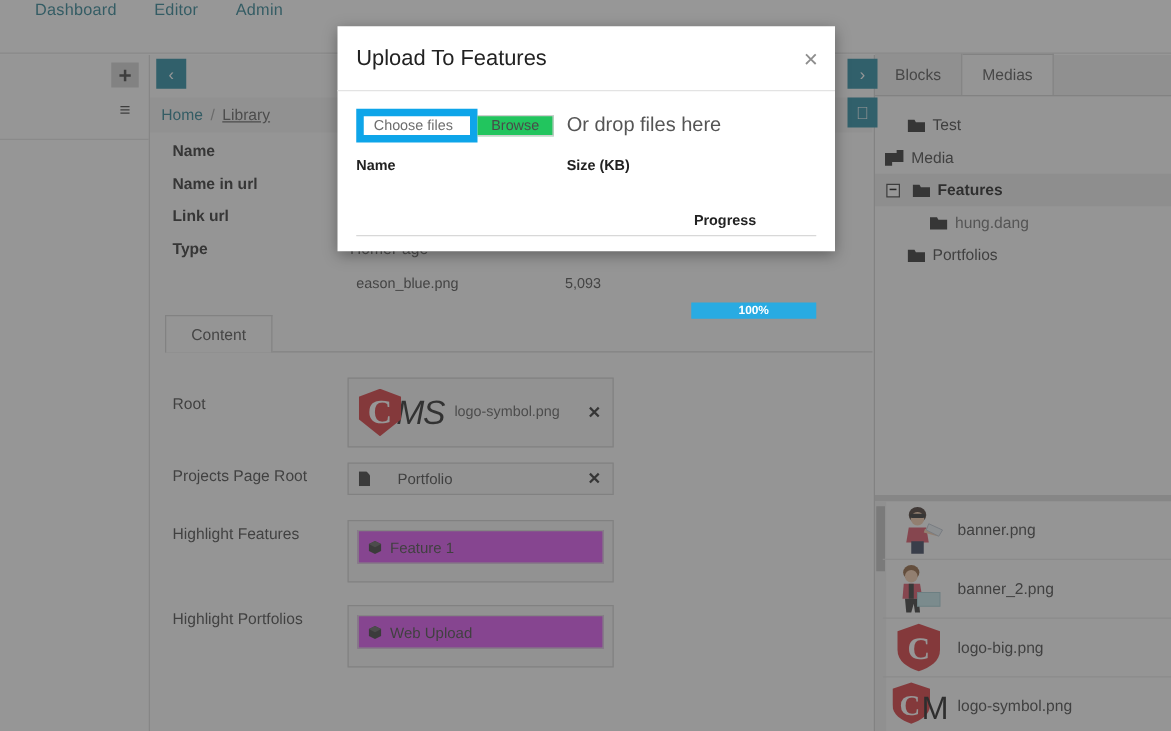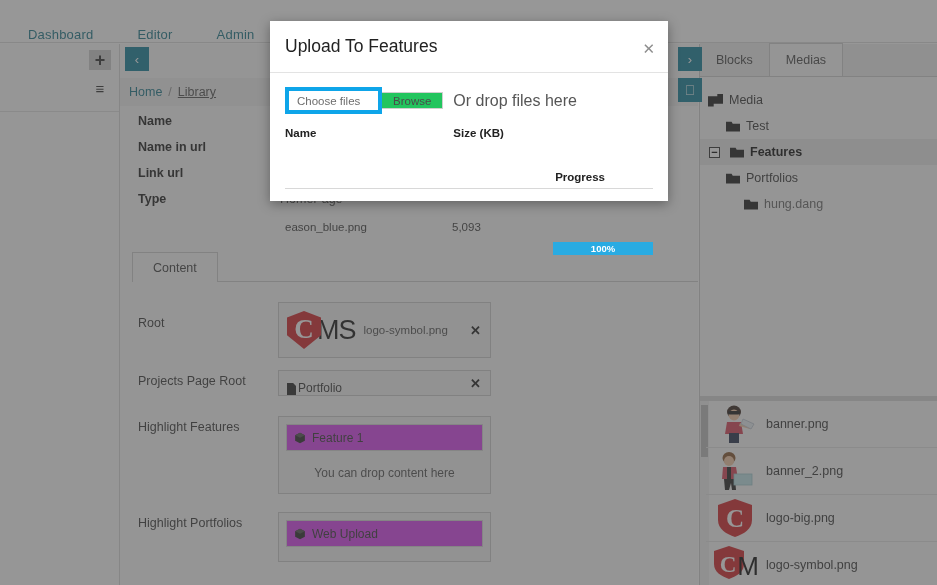--- a/index.html
+++ b/index.html
@@ -12,21 +12,21 @@
   }
   #app { position: relative; width: 937px; height: 585px; background: #fff; }
 
   
   #page { position: absolute; inset: 0; background: #fff; }
 
   
   .topnav {
     position: absolute; left: 0; top: 0; width: 937px; height: 43px;
     background: #ffffff; border-bottom: 1px solid #dddddd;
-    display: flex; align-items: flex-end; padding-left: 28px; gap: 44px;
+    display: flex; align-items: flex-start; padding-left: 28px; gap: 30px;
   }
   .topnav a {
     font-size: 13px; color: #1f7a8c; text-decoration: none; letter-spacing: .2px;
   }
 
   
   .leftpanel {
     position: absolute; left: -120px; top: 44px; width: 240px; height: 541px;
     background: #fdfdfd; border-right: 1px solid #d8d8d8;
   }
@@ -95,31 +95,31 @@
     border: 1px solid #cdcdcd; background: #f4f4f4; height: 56px;
     display: flex; align-items: center; padding: 0 8px; position: relative;
   }
   .cms-logo { display: flex; align-items: center; height: 40px; }
   .shield {
     width: 34px; height: 38px; background: #d42a2f; position: relative;
     clip-path: polygon(50% 0%, 100% 17%, 100% 64%, 50% 100%, 0% 64%, 0% 17%);
     display: flex; align-items: center; justify-content: center;
   }
   .shield span { color: #fff; font-size: 27px; font-weight: 700; font-family: "Liberation Serif", serif; line-height: 1; margin-top: -2px; }
-  .ms-text { font-size: 27px; font-weight: 400; color: #1a1a1a; letter-spacing: -1px; margin-left: -4px; }
+  .ms-text { font-size: 27px; font-weight: 400; color: #1a1a1a; letter-spacing: -1px; margin-left: -4px; font-style: italic; }
   .media-name { font-size: 11.5px; color: #555; margin-left: 8px; }
   .x-btn {
     position: absolute; right: 9px; top: 50%; transform: translateY(-50%);
     font-size: 13px; font-weight: 700; color: #222; cursor: pointer;
   }
 
   .single-box {
     border: 1px solid #cdcdcd; background: #f4f4f4; height: 26px;
-    display: flex; align-items: flex-end; padding: 0 8px; position: relative;
-    font-size: 12px; color: #3a3a3a; gap: 2px;
+    display: flex; align-items: center; padding: 0 8px; position: relative;
+    font-size: 12px; color: #3a3a3a; gap: 22px;
   }
   .doc-icon { width: 9px; height: 12px; background: #2c2c2c; display:inline-block;
     clip-path: polygon(0 0, 68% 0, 100% 26%, 100% 100%, 0 100%); }
 
   .drop-zone {
     border: 1px solid #cdcdcd; background: #f4f4f4; padding: 7px;
   }
   .drop-item {
     border: 1px solid #d6d6d6; background: #d946ef; height: 27px;
     display: flex; align-items: center; gap: 6px; padding: 0 7px;
@@ -192,21 +192,21 @@
     display: flex; align-items: center; padding-left: 15px;
   }
   .modal-title { font-size: 17.5px; color: #222; font-weight: 400; }
   .modal-close {
     position: absolute; right: 13px; top: 20px; font-size: 15px; color: #8e8e8e;
     cursor: pointer; line-height: 1;
   }
   .modal-body { padding: 14px 15px 0 15px; }
   .upload-row { display: flex; align-items: center; }
   .choose-box {
-    width: 97px; height: 27px; border: 4px solid #0ea5e9; background: #fff;
+    width: 97px; height: 27px; border: 6px solid #0ea5e9; background: #fff;
     display: flex; align-items: center; padding-left: 8px;
     font-size: 11.5px; color: #6d6d6d;
   }
   .browse-btn {
     height: 17px; padding: 0 11px; background: #22c55e;
     border: 1px solid #cfcfcf; border-left: none;
     display: flex; align-items: center; font-size: 11.5px; color: #4a4a4a; cursor: pointer;
   }
   .drop-text { font-size: 16px; color: #555; margin-left: 10px; }
 
@@ -319,21 +319,20 @@
           <div class="field-label" style="padding-top:4px">Highlight Features</div>
           <div class="field-ctl">
             <div class="drop-zone">
               <div class="drop-item">
                 <svg class="cube-icon" viewBox="0 0 16 16">
                     <path d="M8 1 1.5 4.3v7.4L8 15l6.5-3.3V4.3z" fill="#2f2f2f"></path>
                     <path d="M8 1 1.5 4.3 8 7.6l6.5-3.3z" fill="#555"></path>
                   </svg>
                 <span>Feature 1</span>
               </div>
-              <div class="drop-hint">You can drop content here</div>
             </div>
           </div>
         </div>
 
         <div class="field-row" style="padding-top:18px">
           <div class="field-label" style="padding-top:4px">Highlight Portfolios</div>
           <div class="field-ctl">
             <div class="drop-zone">
               <div class="drop-item">
                 <svg class="cube-icon" viewBox="0 0 16 16">
@@ -354,40 +353,40 @@
     <div class="chev" style="left:678px; top:78px; z-index:5; font-size:14px;">⎕</div>
 
     <div class="rightpanel">
 
       <div class="rp-tabs">
         <div class="rp-tab">Blocks</div>
         <div class="rp-tab active">Medias</div>
       </div>
 
       <div class="rp-tree">
+        <div class="rp-node lvl1">
+          <span class="folder"></span>
+          <span>Test</span>
+        </div>
         <div class="rp-node">
           <span class="media-ico"></span>
           <span>Media</span>
-        </div>
-        <div class="rp-node lvl1">
-          <span class="folder"></span>
-          <span>Test</span>
         </div>
         <div class="rp-node lvl1 selected">
           <span class="expander">−</span>
           <span class="folder"></span>
           <span>Features</span>
         </div>
+        <div class="rp-node lvl2">
+          <span class="folder"></span>
+          <span>hung.dang</span>
+        </div>
         <div class="rp-node lvl1">
           <span class="folder"></span>
           <span>Portfolios</span>
-        </div>
-        <div class="rp-node lvl2">
-          <span class="folder"></span>
-          <span>hung.dang</span>
         </div>
       </div>
 
       <div class="rp-divider"></div>
 
       <div class="scrollbar">
         <div class="scrollthumb"></div>
       </div>
 
       <div class="filelist">

